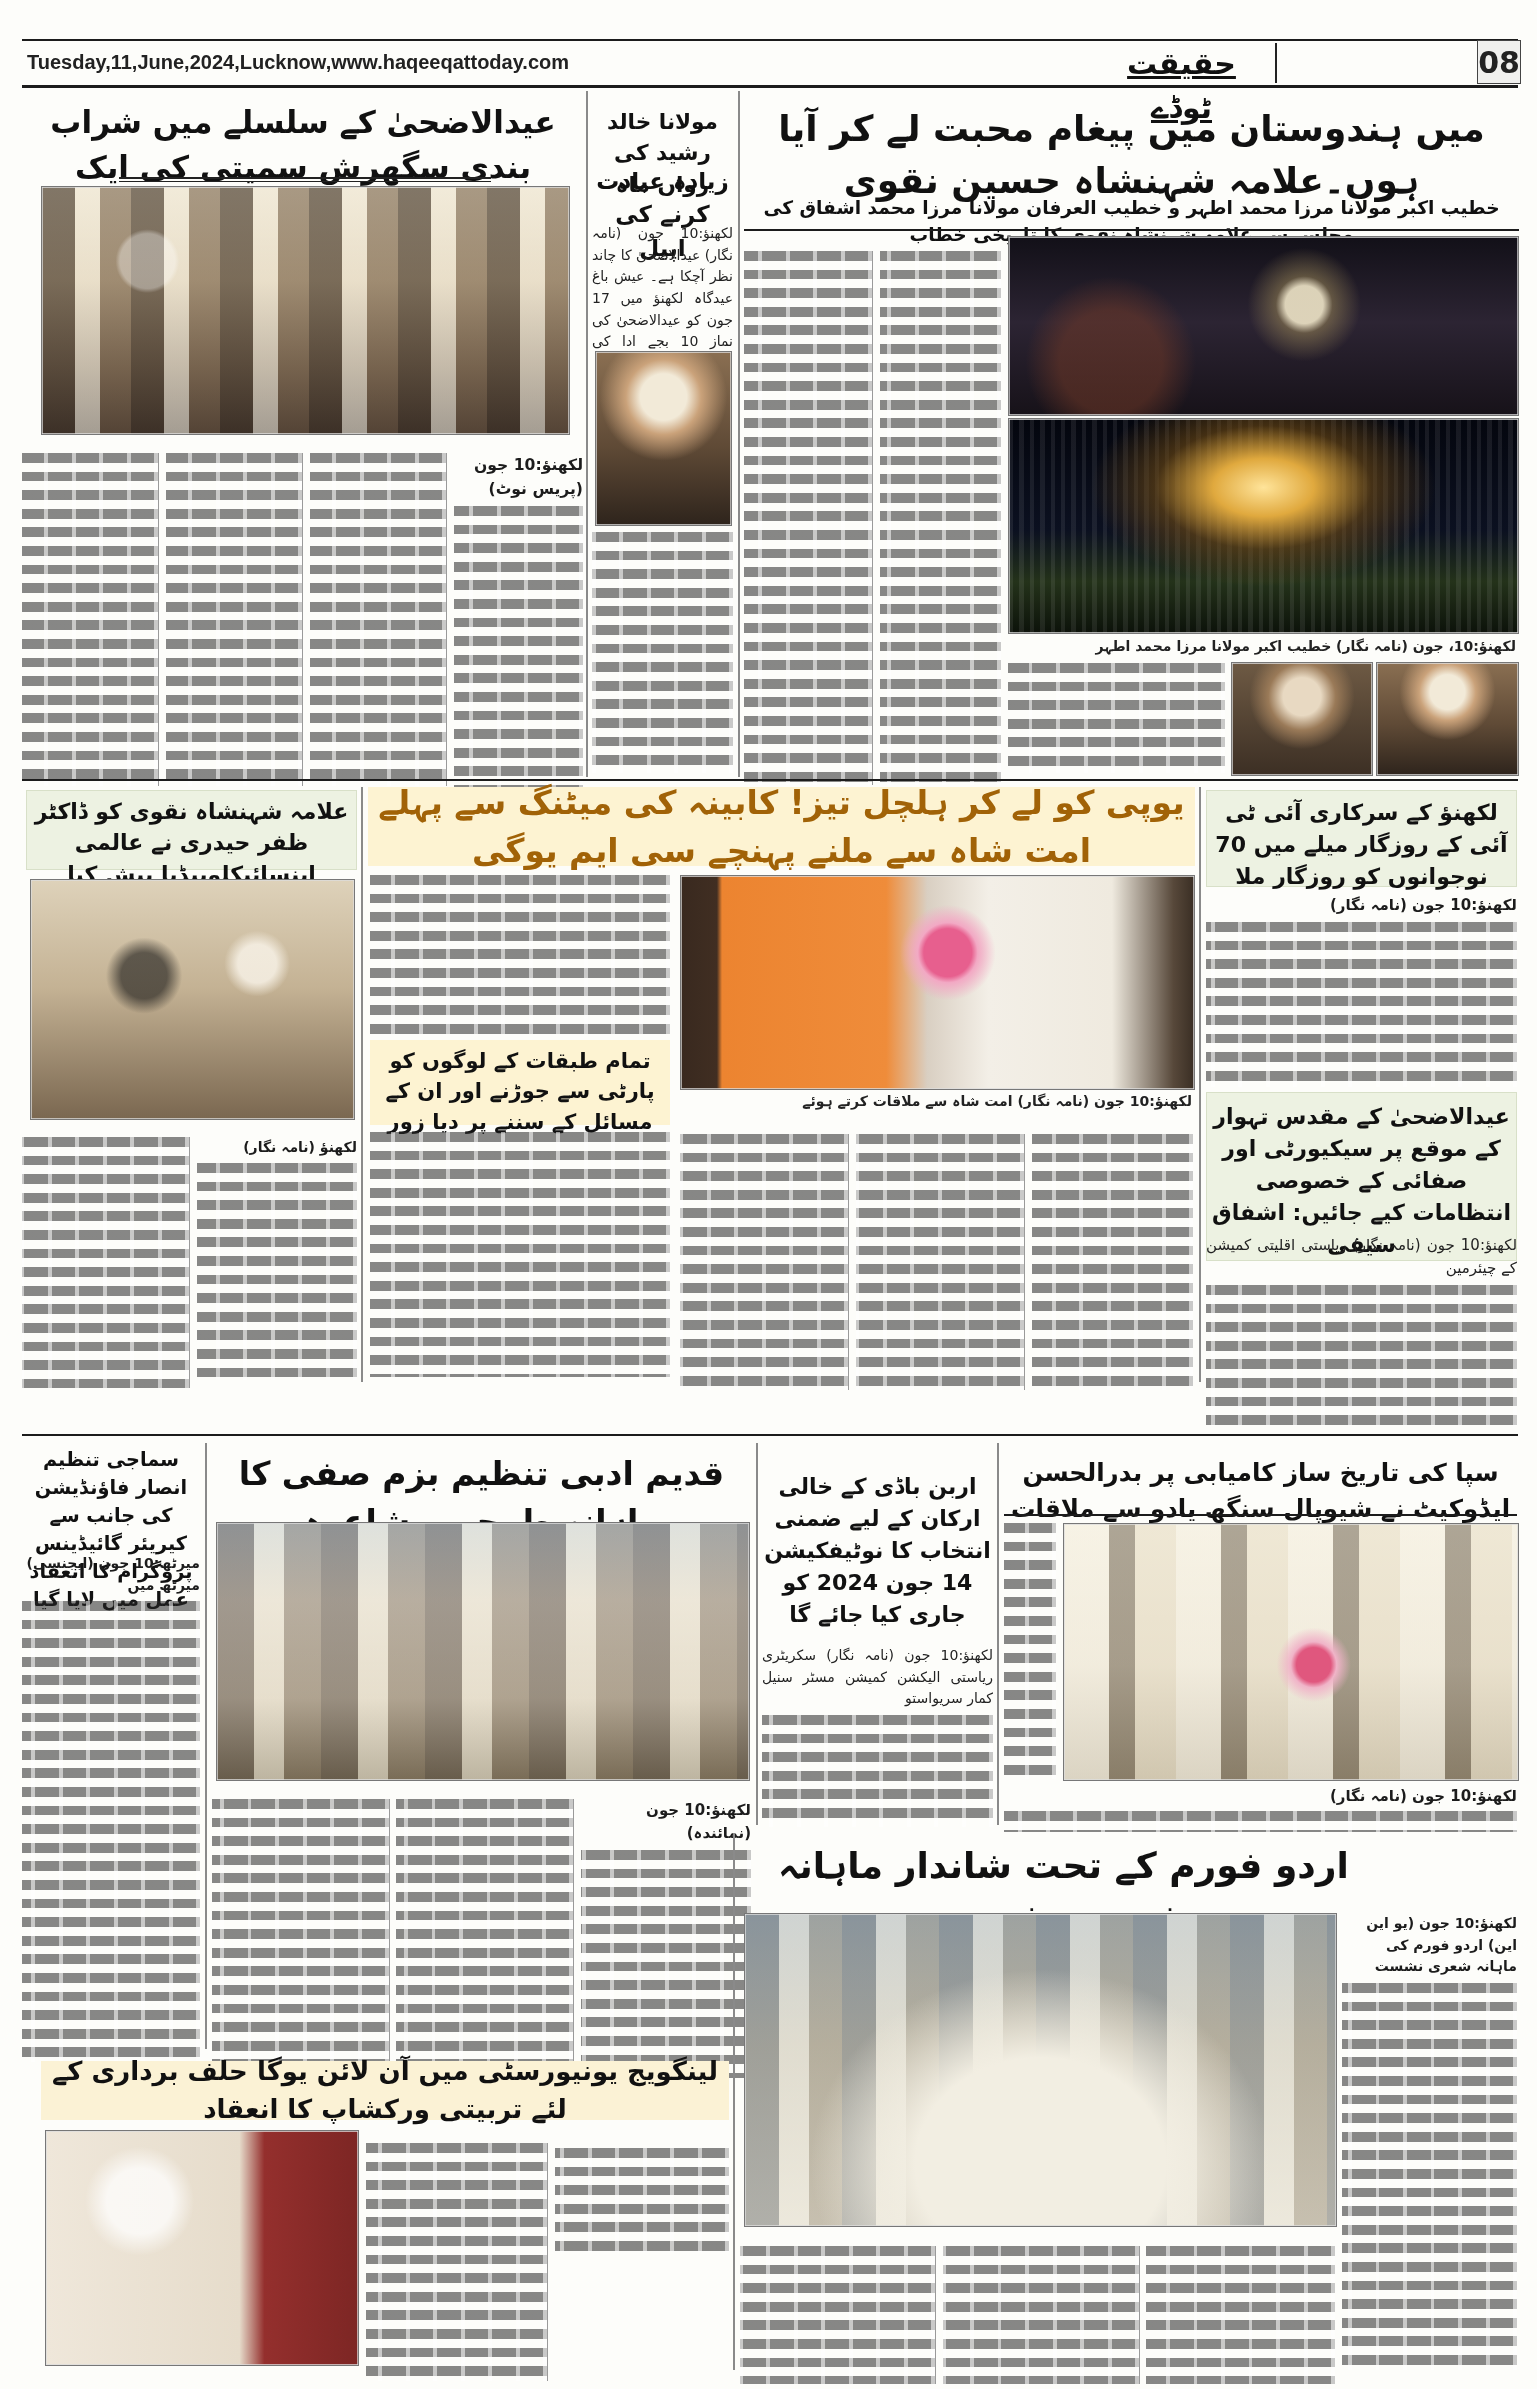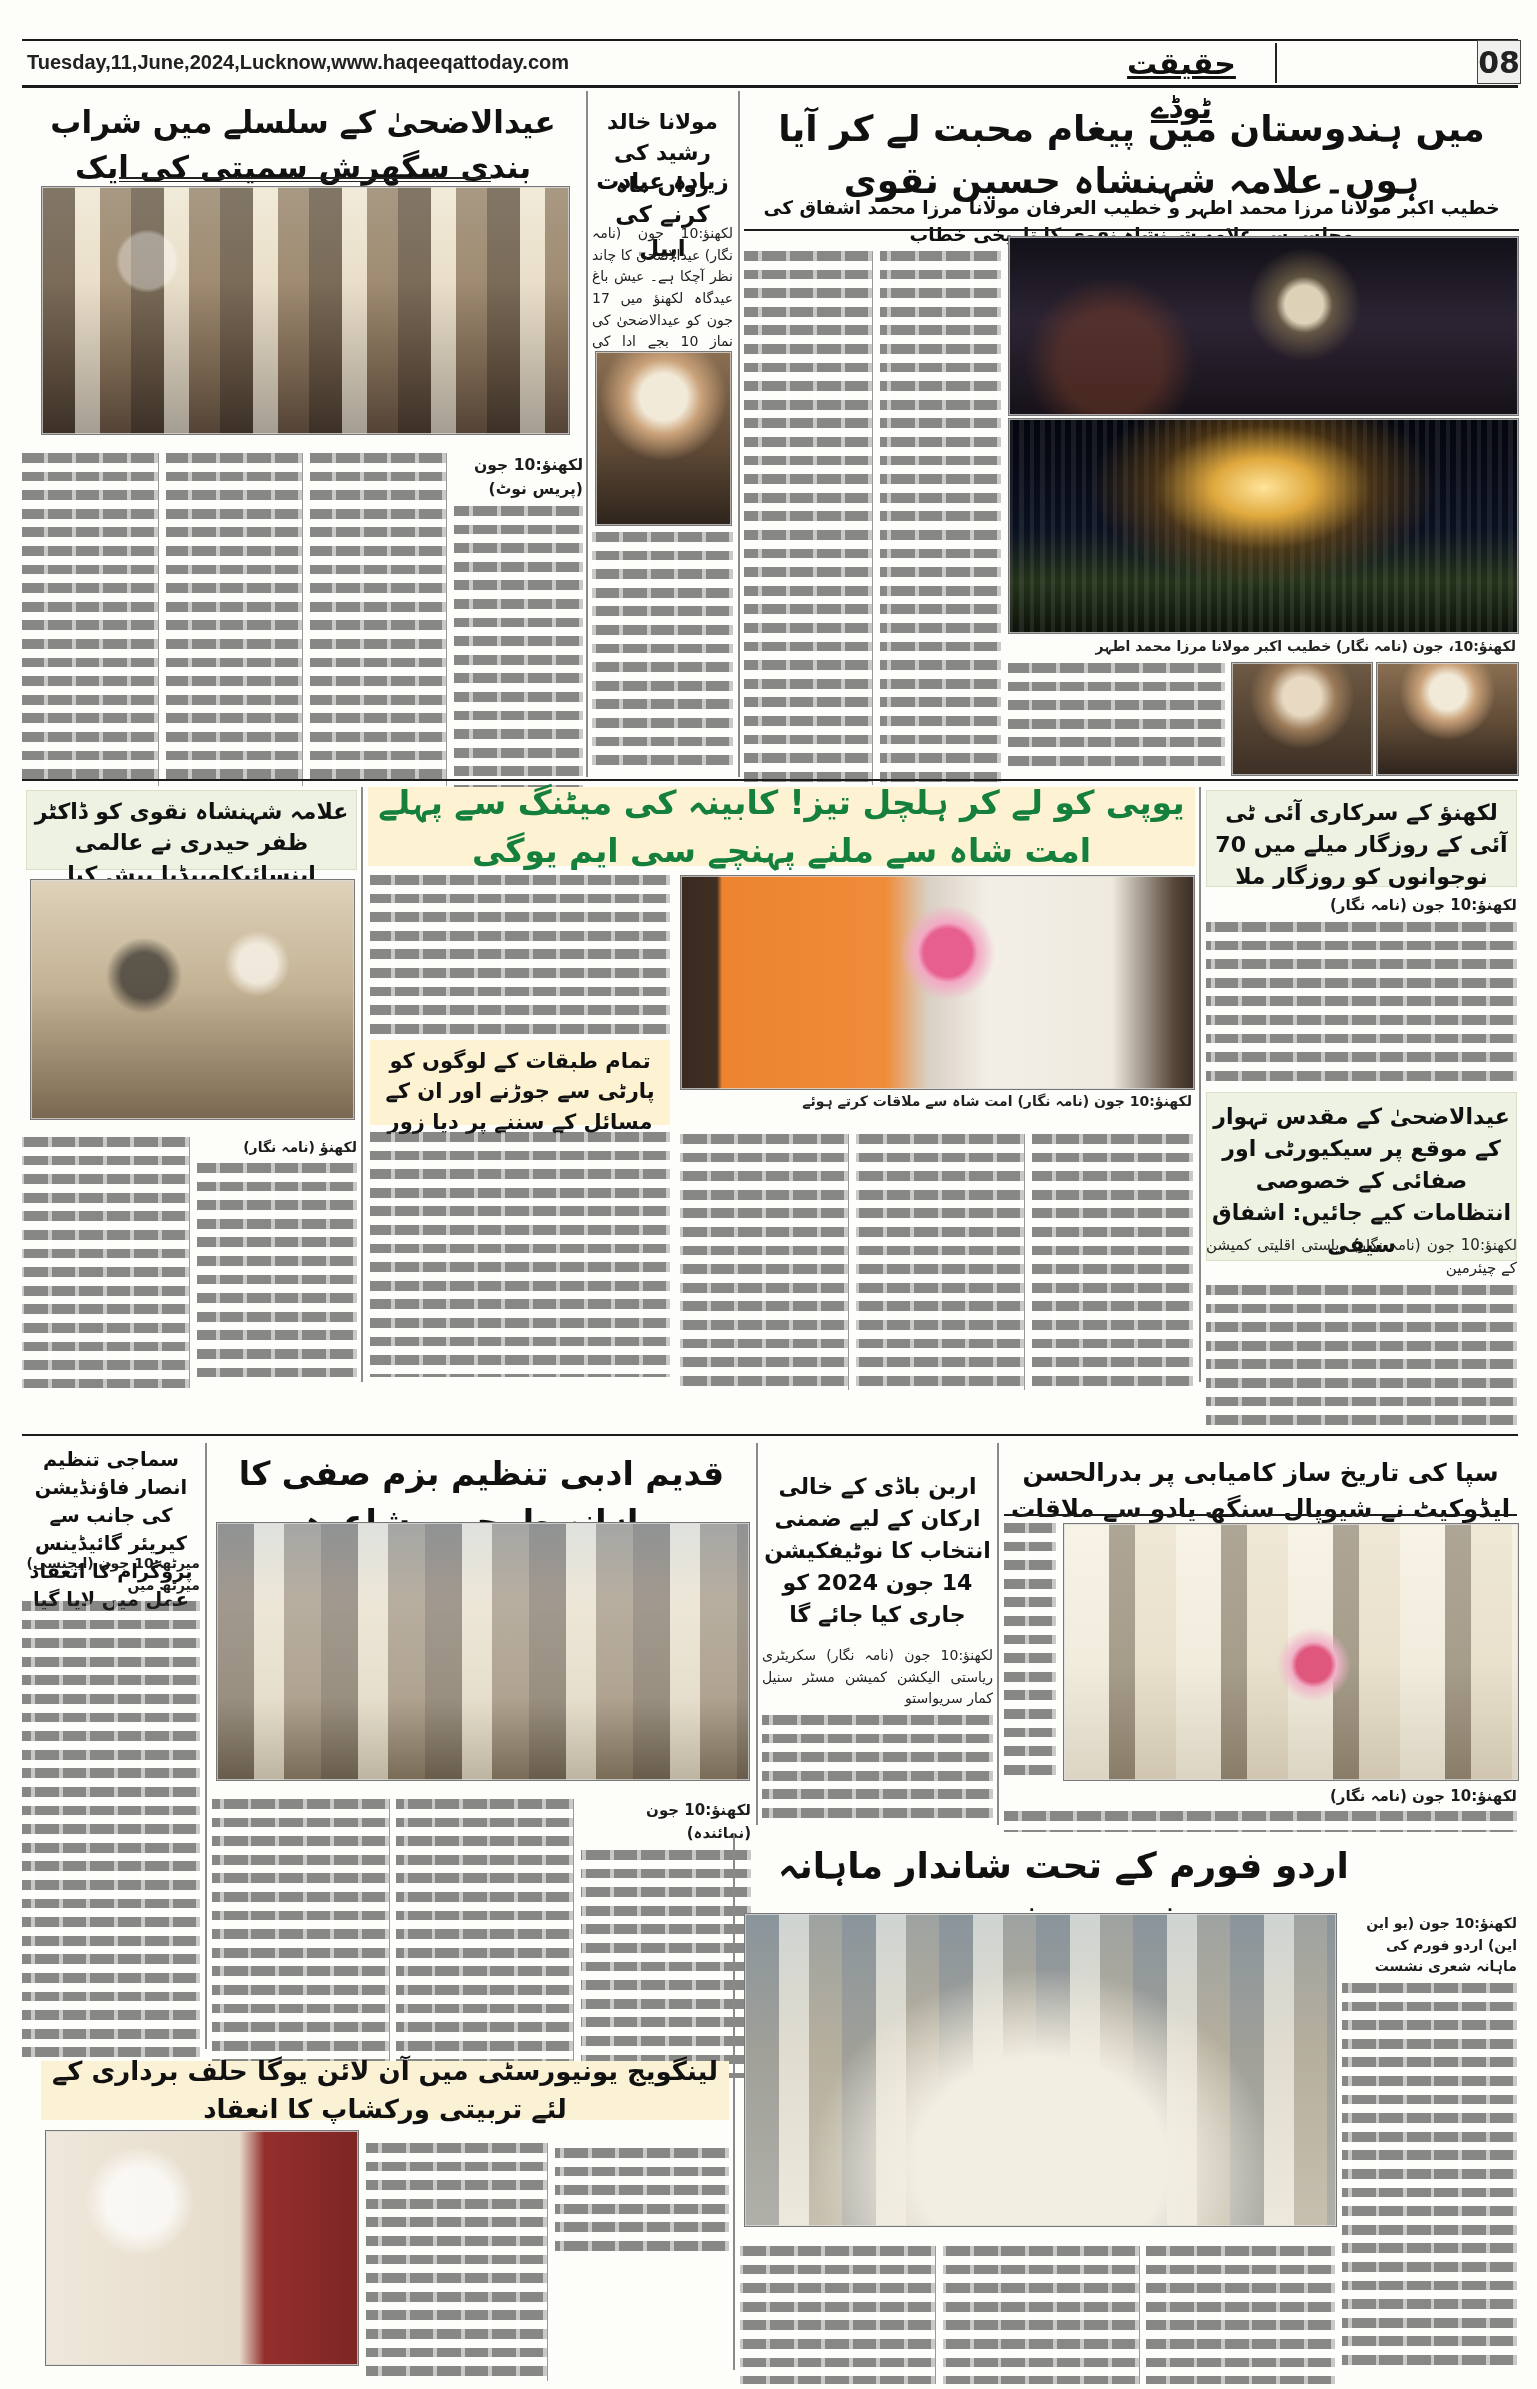--- a/index.html
+++ b/index.html
@@ -3,21 +3,21 @@
 <meta charset="utf-8">
 <style>
   html,body{margin:0;padding:0;background:#e8e8e8;}
   .sheet{position:relative;width:1537px;height:2389px;background:#fdfdfa;font-family:"DejaVu Sans",sans-serif;overflow:hidden;}
   .abs{position:absolute;}
   .rtl{direction:rtl;unicode-bidi:embed;}
   .hrule{position:absolute;background:#1c1c1c;}
   .vr{position:absolute;width:1.5px;background:#8a8a8a;}
   .eng{font-family:"Liberation Sans",sans-serif;font-weight:bold;color:#222;}
   .hl{color:#111;font-weight:bold;text-align:center;line-height:1.45;}
-  .hl-red{color:#15803d;}
+  .hl-red{color:#a16207;}
   .greenbox{background:#edf2e2;border:0.7px solid #d8e0c8;}
   .yellowband{background:#fdf3d2;}
   .creamband{background:#fbf2d5;}
   .dateline{color:#1c1c1c;font-weight:bold;text-align:right;line-height:1.55;}
   .bodystart{color:#222;text-align:justify;line-height:1.55;}
   
   .ul{background-image:
       repeating-linear-gradient(to left, rgba(255,255,255,.55) 0 3.7px, transparent 3.7px 27.5px),
       repeating-linear-gradient(to bottom, rgba(38,38,38,.55) 0 9.7px, transparent 9.7px 18.6px);}
   .cols{display:flex;flex-direction:row-reverse;margin-top:13px;}

